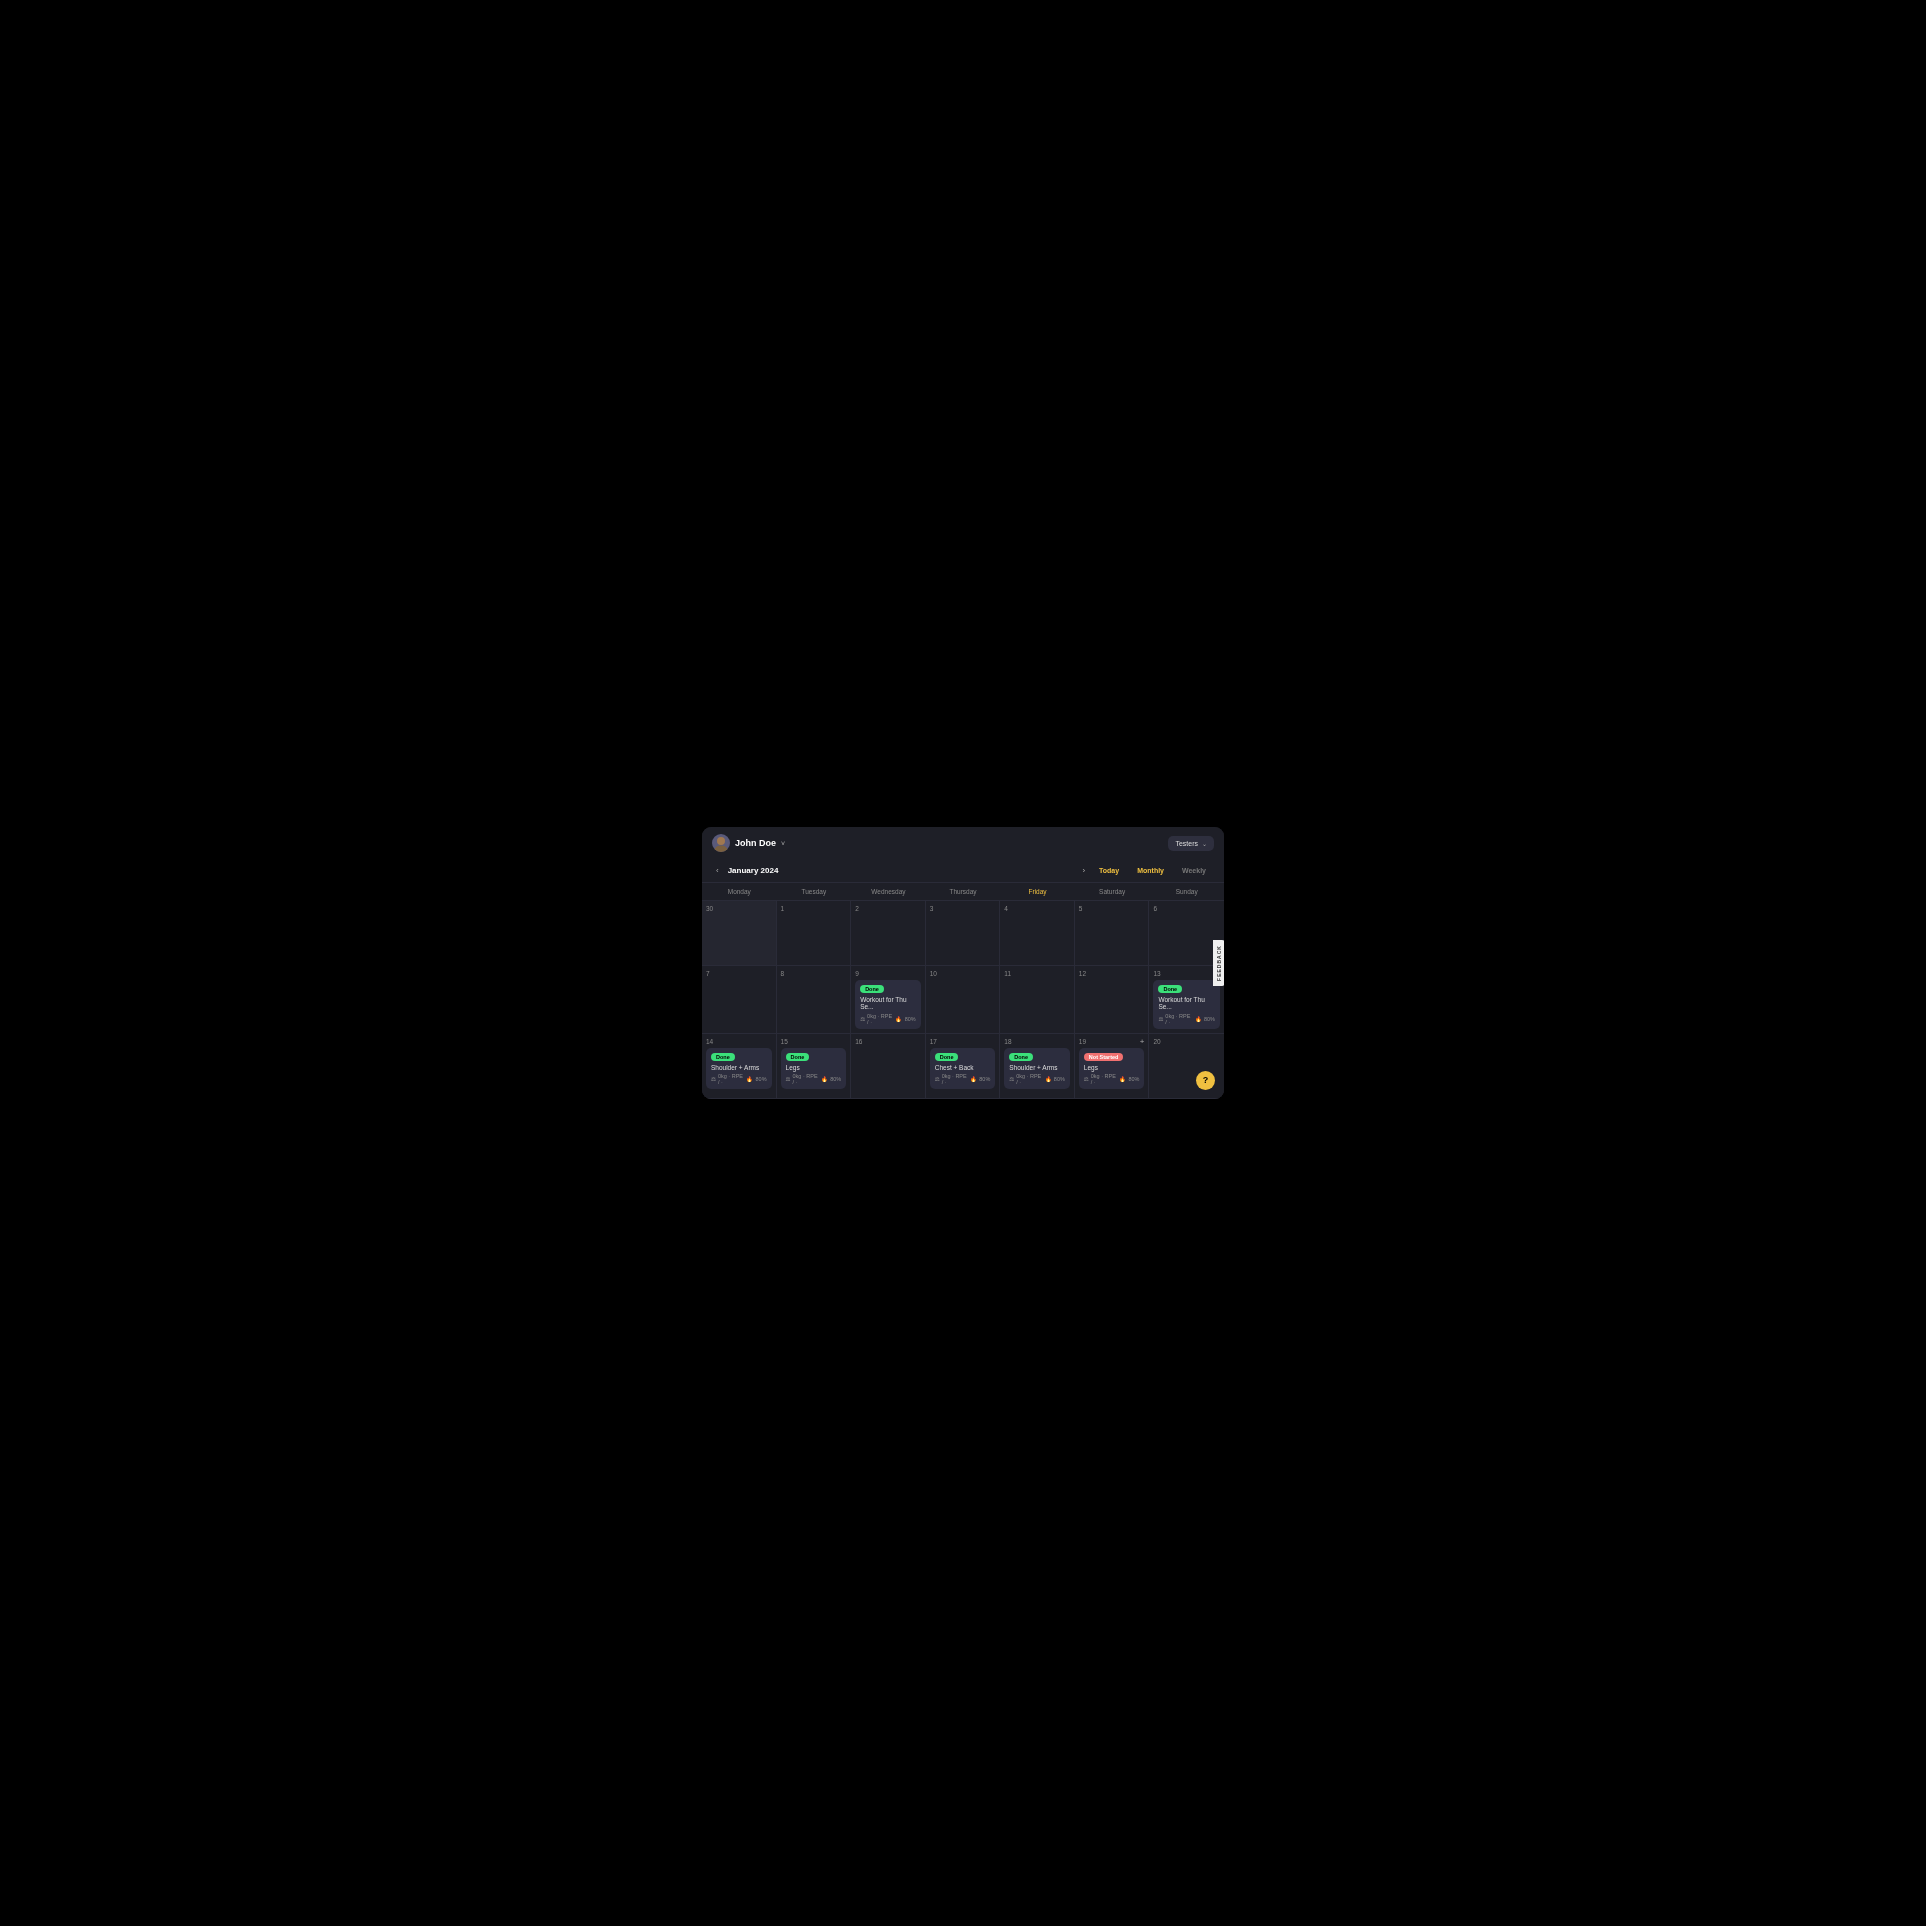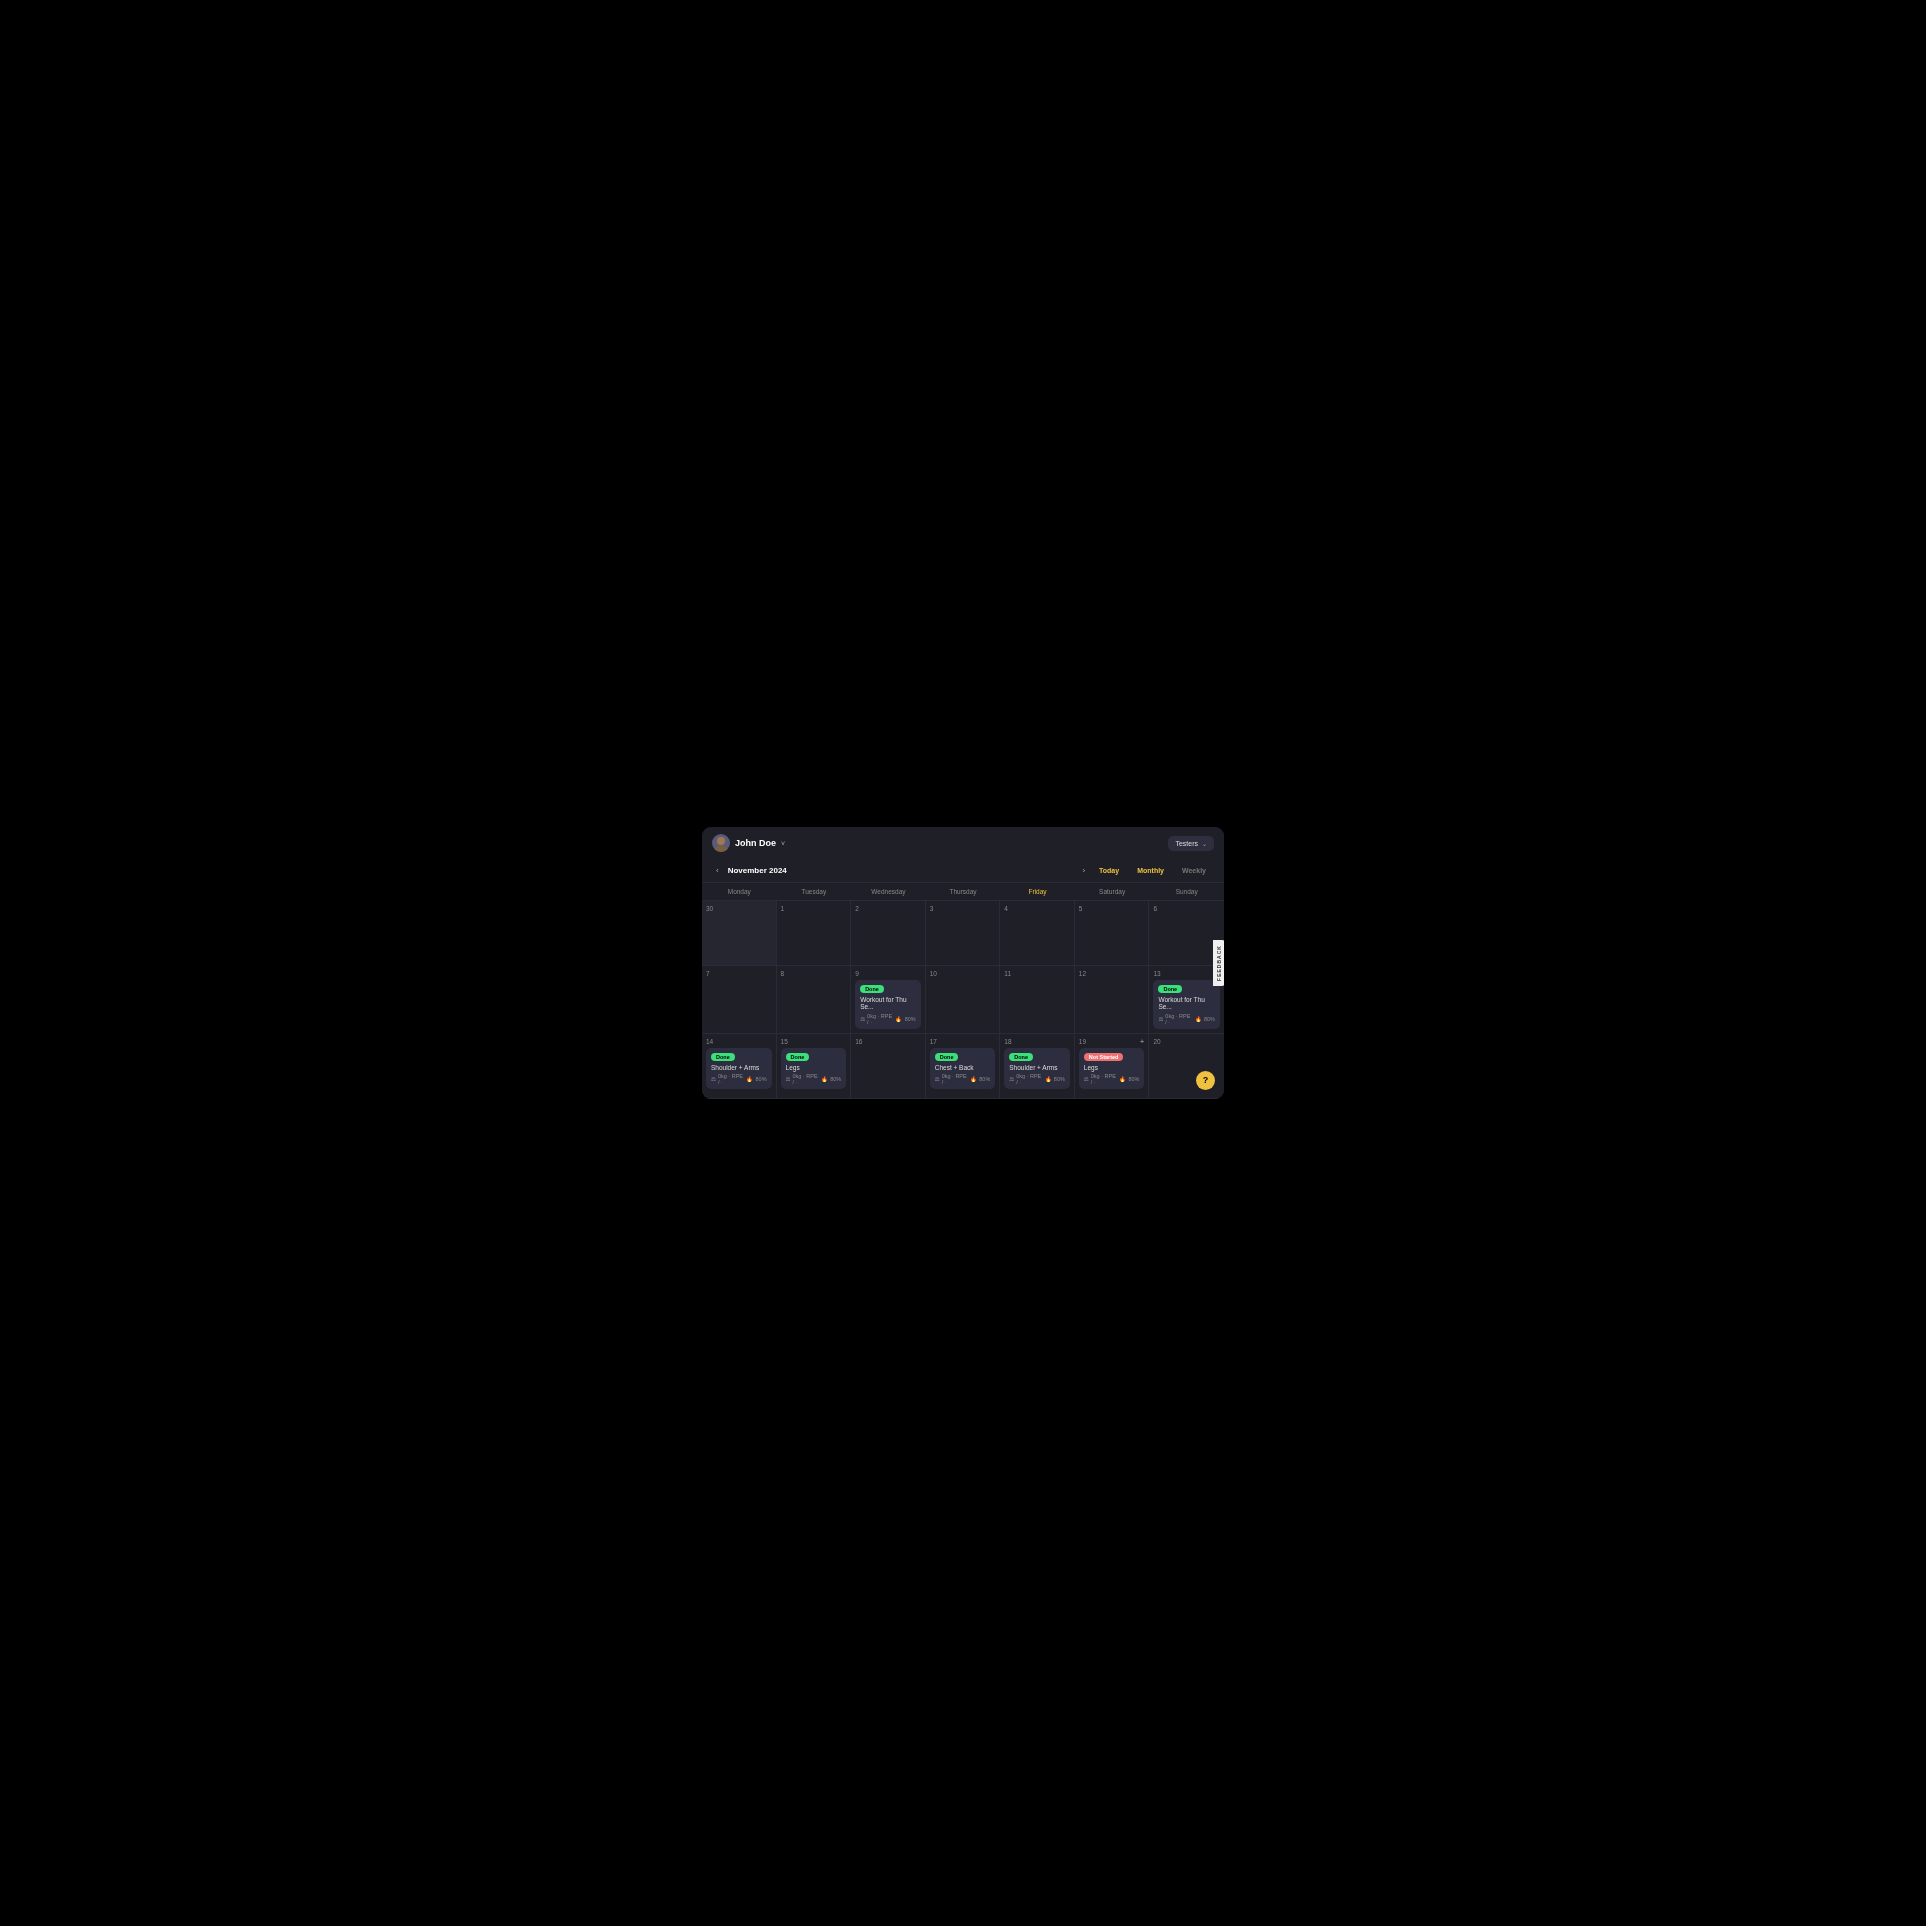--- a/index.html
+++ b/index.html
@@ -245,21 +245,21 @@
       <span class="chevron-down">˅</span>
     </div>
     <div class="group-select">
       <span>Testers</span>
       <span class="chevron">⌄</span>
     </div>
   </div>
 
   <div class="nav-bar">
     <span class="nav-arrow">‹</span>
-    <span class="nav-title">November 2024</span>
+    <span class="nav-title">January 2024</span>
     <span class="nav-arrow">›</span>
     <span class="today-btn">Today</span>
     <div class="view-options">
       <span class="view-btn active">Monthly</span>
       <span class="view-btn inactive">Weekly</span>
     </div>
   </div>
 
   <div class="calendar">
 

